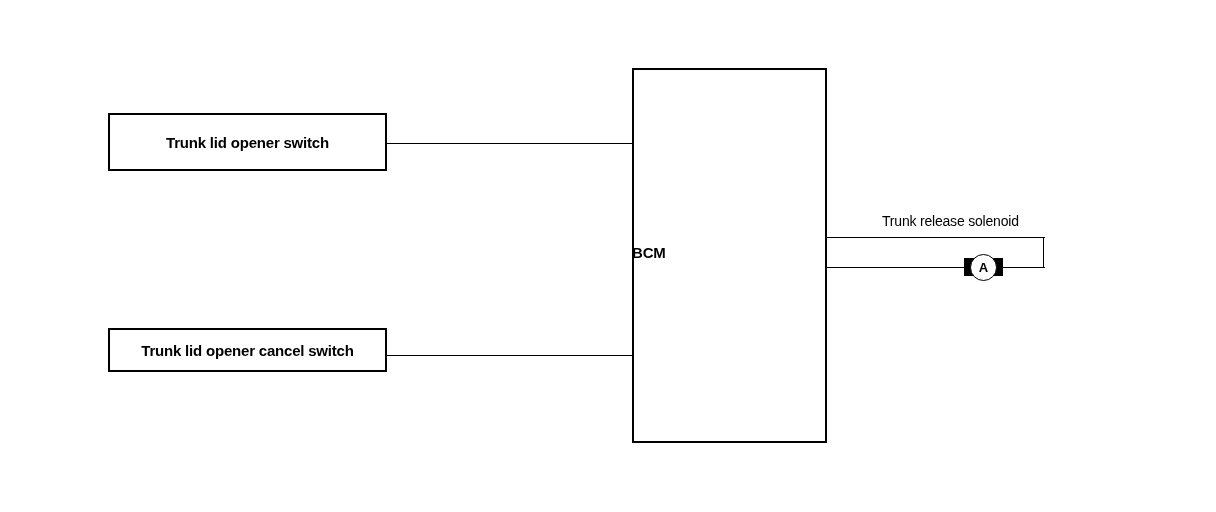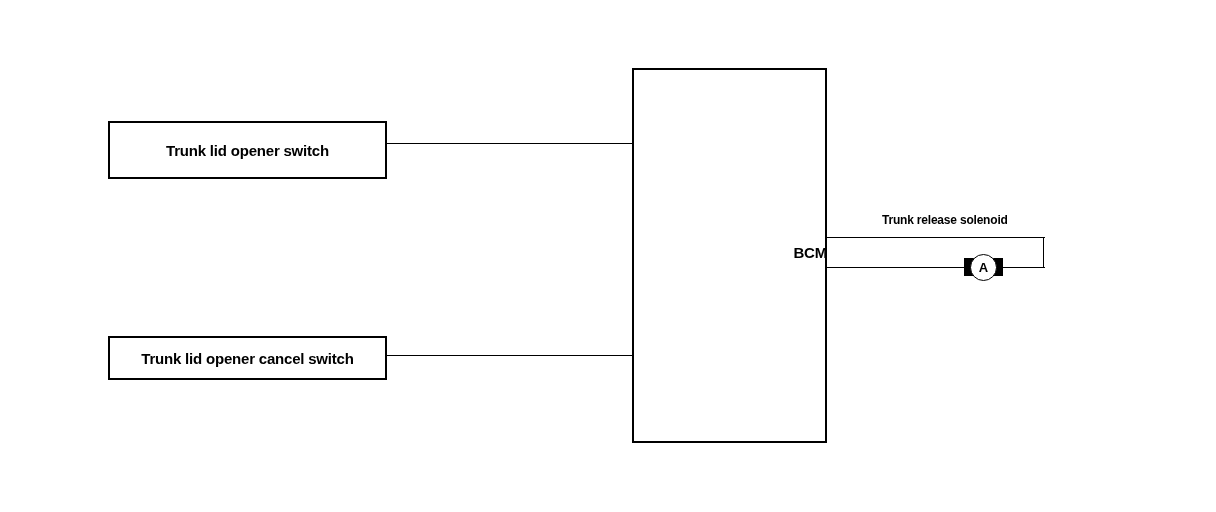--- a/index.html
+++ b/index.html
@@ -16,21 +16,20 @@
     overflow: hidden;
   }
   .node-box {
     position: absolute;
     box-sizing: border-box;
     border: 2px solid #000000;
     background: #ffffff;
     display: flex;
     align-items: center;
     justify-content: center;
-    margin-top: 8px;
   }
   .node-label {
     font-size: 15px;
     font-weight: 700;
     color: #000000;
     letter-spacing: -0.2px;
     white-space: nowrap;
   }
   .bcm-box {
     position: absolute;
@@ -51,22 +50,22 @@
     height: 0;
     border-top: 1.6px solid #000000;
   }
   .wire-v {
     position: absolute;
     width: 0;
     border-left: 1.6px solid #000000;
   }
   .sol-label {
     position: absolute;
-    font-size: 12px;
-    font-weight: 700;
+    font-size: 14px;
+    font-weight: 400;
     color: #000000;
     white-space: nowrap;
     letter-spacing: -0.2px;
   }
   .term-block {
     position: absolute;
     background: #000000;
   }
   .sol-circle {
     position: absolute;
@@ -96,21 +95,21 @@
 
   <div class="wire-h" style="left:387px; top:143px; width:245px;"></div>
 
   <div class="node-box" style="left:108px; top:328px; width:279px; height:44px;">
     <span class="node-label">Trunk lid opener cancel switch</span>
   </div>
 
   <div class="wire-h" style="left:387px; top:355px; width:245px;"></div>
 
   <div class="bcm-box" style="left:632px; top:68px; width:195px; height:375px;"></div>
-  <div class="bcm-label" style="left:632px; top:244px; width:195px; text-align:right;">BCM</div>
+  <div class="bcm-label" style="left:632px; top:244px; width:195px; text-align:left;">BCM</div>
 
   <div class="sol-label" style="left:882px; top:213px;">Trunk release solenoid</div>
 
   <div class="wire-h" style="left:827px; top:237px; width:218px;"></div>
 
   <div class="wire-v" style="left:1043px; top:237px; height:31px;"></div>
 
   <div class="wire-h" style="left:827px; top:267px; width:218px;"></div>
 
   <div class="term-block" style="left:964px; top:258px; width:12px; height:18px;"></div>

